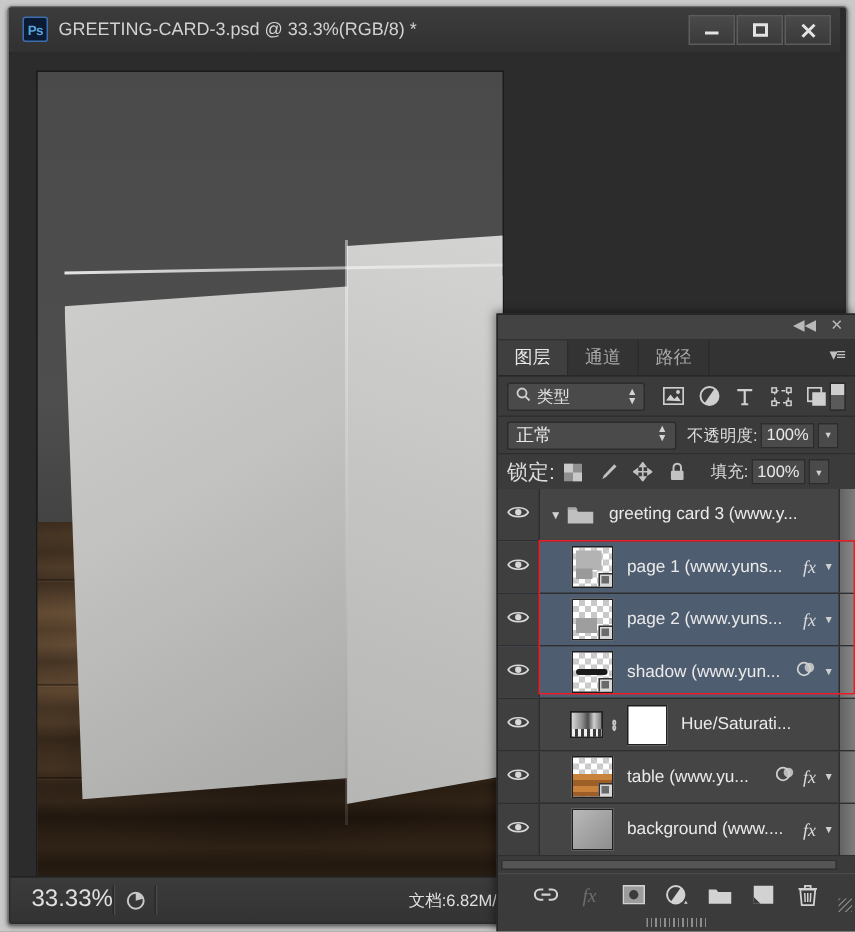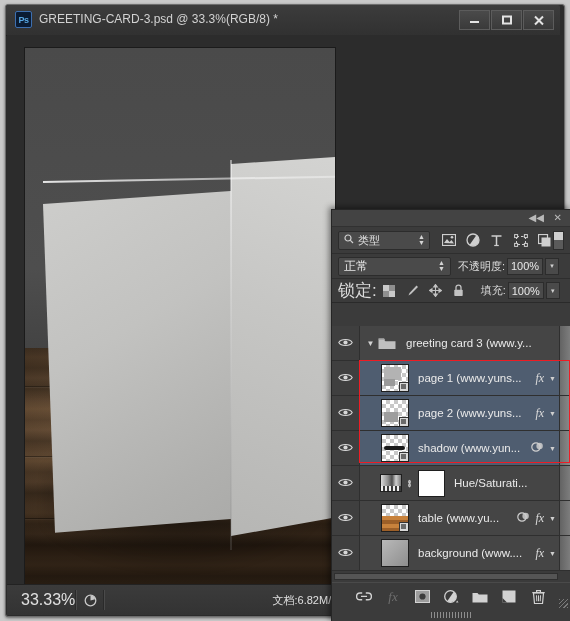--- a/index.html
+++ b/index.html
@@ -229,21 +229,21 @@
     display:flex;align-items:center;justify-content:center;
     box-sizing:border-box;
   }
 
   .lock-row{
     height:24px;background:#3b3b3b;
     border-bottom:1px solid #2a2a2a;
     display:flex;align-items:center;padding:0 6px;
     box-sizing:border-box;
   }
-  .lock-label{color:#dcdcdc;font-size:17px;}
+  .lock-label{color:#dcdcdc;font-size:14px;}
   .lock-icons{display:flex;align-items:center;gap:10px;margin-left:6px;}
   .lkicon{width:13px;height:13px;color:#b5b5b5;display:flex;align-items:center;justify-content:center;}
   .fill-label{margin-left:16px;color:#dcdcdc;font-size:11px;white-space:nowrap;}
 
   
   .layer-list{
     position:absolute;left:0;right:0;top:116px;bottom:50px;
     background:#3b3b3b;overflow:hidden;
   }
   .row{
@@ -422,20 +422,26 @@
       <div class="sb-arrow">▶</div>
     </div>
 
     <div class="panel">
 
       <div class="panel-topbar">
         <div class="ico collapse-ico">◀◀</div>
         <div class="ico close-ico">✕</div>
       </div>
 
+      <div class="tabs">
+        <div class="tab active">图层</div>
+        <div class="tab">通道</div>
+        <div class="tab">路径</div>
+        <div class="panel-menu">▾≡</div>
+      </div>
 
       <div class="filter-row">
         <div class="kind-select">
           <span class="mag">
             <svg width="10" height="10" viewBox="0 0 10 10">
                 <circle cx="4" cy="4" r="3" fill="none" stroke="#cfcfcf" stroke-width="1.2"></circle>
                 <path d="M6.2 6.2 L9 9" stroke="#cfcfcf" stroke-width="1.2"></path>
               </svg>
           </span>
           <span class="lbl">类型</span>

